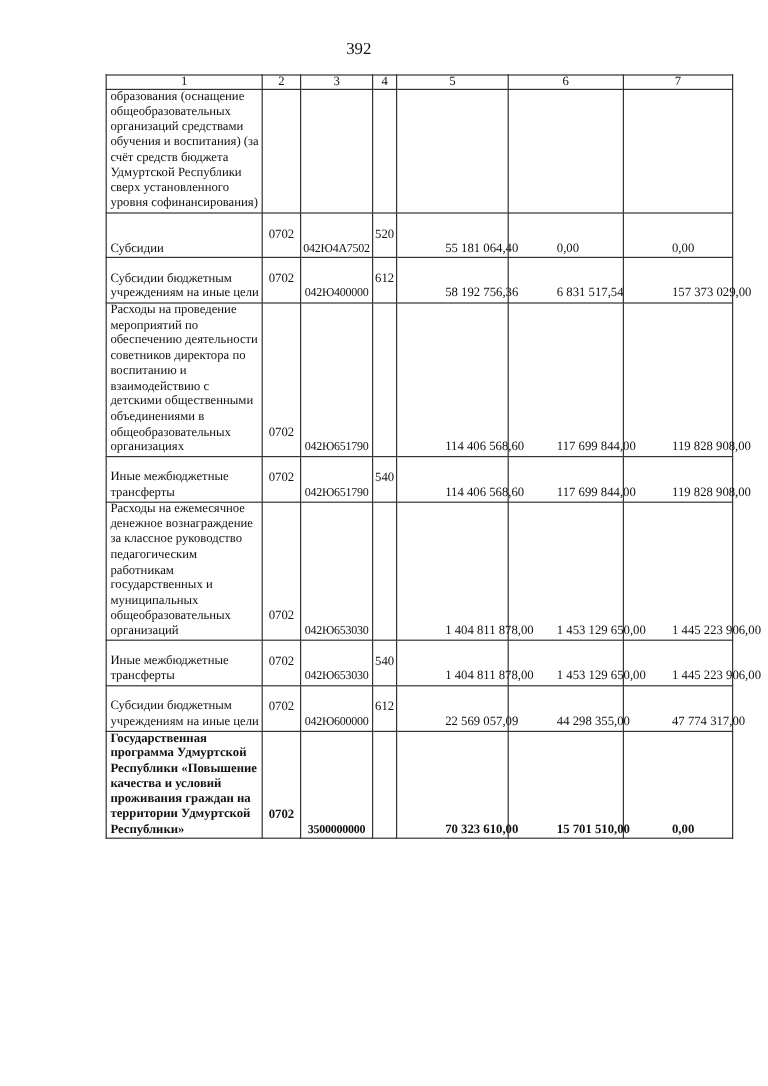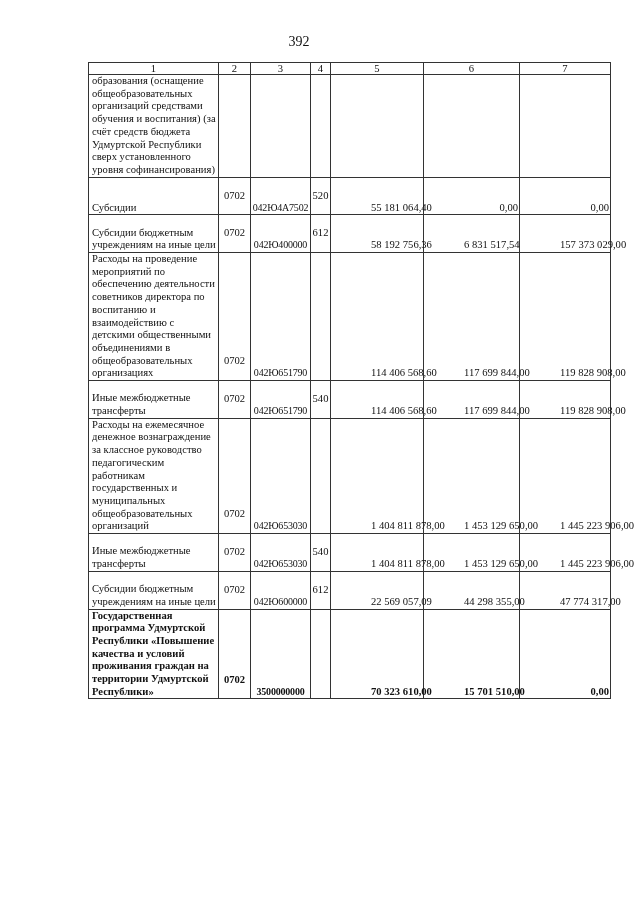--- a/index.html
+++ b/index.html
@@ -7,21 +7,21 @@
          font-family:"Liberation Serif","DejaVu Serif",serif; color:#111; }
   .page-num { position:absolute; top:34px; left:0; width:556px; text-align:center;
               font-size:14px; padding-left:42px; box-sizing:border-box; }
   table { position:absolute; left:88px; top:62px; border-collapse:collapse;
           table-layout:fixed; width:522px; font-size:10.6px; line-height:12.7px; }
   td { border:1px solid #333; padding:0 2px; vertical-align:bottom; }
   thead td { text-align:center; vertical-align:middle; height:11px; line-height:11px; }
   td.name { text-align:left; padding-left:3px;margin-left:35px; }
   td.c2, td.c4 { text-align:center; padding:12px 1px; }
   td.c3 { text-align:center; padding:0 1px; font-size:10px; letter-spacing:-0.2px; }
-  td.num { text-align:right; padding-right:1px; white-space:nowrap;padding-left:40px; }
+  td.num { padding-right:1px; white-space:nowrap;padding-left:40px; }
   tr.bold td { font-weight:bold; }
 </style>
 </head>
 <body>
 
 <div class="page-num">392</div>
 
 <table>
   <colgroup>
     <col style="width:130px">

